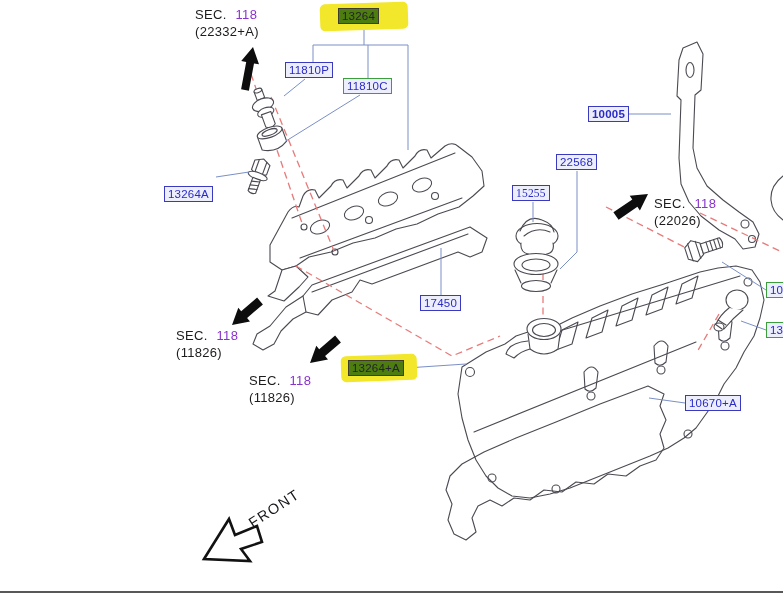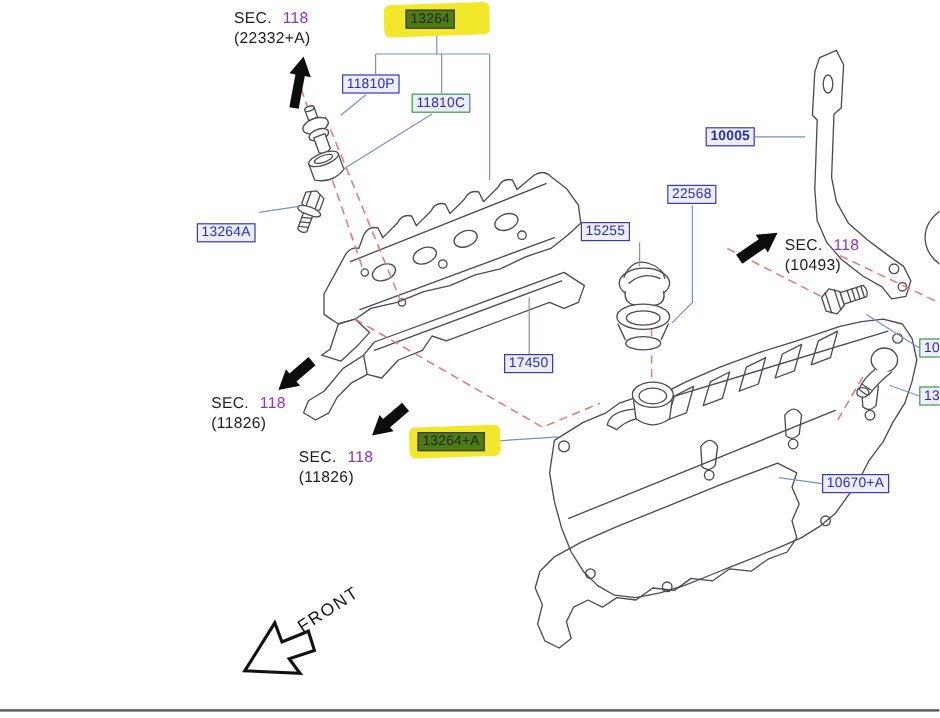--- a/index.html
+++ b/index.html
@@ -195,34 +195,34 @@
 
   <div class="hl-blob" style="left:320px;top:3px;width:88px;height:27px;"></div>
   <div class="hl-blob" style="left:341px;top:355px;width:76px;height:26px;"></div>
 
   <div class="plabel hl" style="left:338px;top:8px;">13264</div>
   <div class="plabel" style="left:285px;top:62px;">11810P</div>
   <div class="plabel green" style="left:343px;top:78px;">11810C</div>
   <div class="plabel" style="left:164px;top:152px;margin-top:34px;">13264A</div>
   <div class="plabel" style="left:588px;top:106px;font-weight:bold;">10005</div>
   <div class="plabel" style="left:556px;top:154px;">22568</div>
-  <div class="plabel" style="left:484px;top:185px;">15255</div>
+  <div class="plabel" style="left:512px;top:185px;font-family:Liberation Serif, serif;">15255</div>
   <div class="plabel" style="left:420px;top:295px;">17450</div>
   <div class="plabel hl" style="left:348px;top:360px;">13264+A</div>
   <div class="plabel" style="left:685px;top:395px;">10670+A</div>
   <div class="plabel green" style="left:766px;top:282px;width:24px;">10</div>
   <div class="plabel green" style="left:766px;top:322px;width:24px;">13</div>
 
   <div class="sec" style="left:195px;top:6px;">
     <div><span>SEC.</span><span class="num">118</span></div>
     <div>(22332+A)</div>
   </div>
   <div class="sec" style="left:654px;top:195px;">
     <div><span>SEC.</span><span class="num">118</span></div>
-    <div>(10493)</div>
+    <div>(22026)</div>
   </div>
   <div class="sec" style="left:176px;top:327px;">
     <div><span>SEC.</span><span class="num">118</span></div>
     <div>(11826)</div>
   </div>
   <div class="sec" style="left:249px;top:372px;">
     <div><span>SEC.</span><span class="num">118</span></div>
     <div>(11826)</div>
   </div>
 

